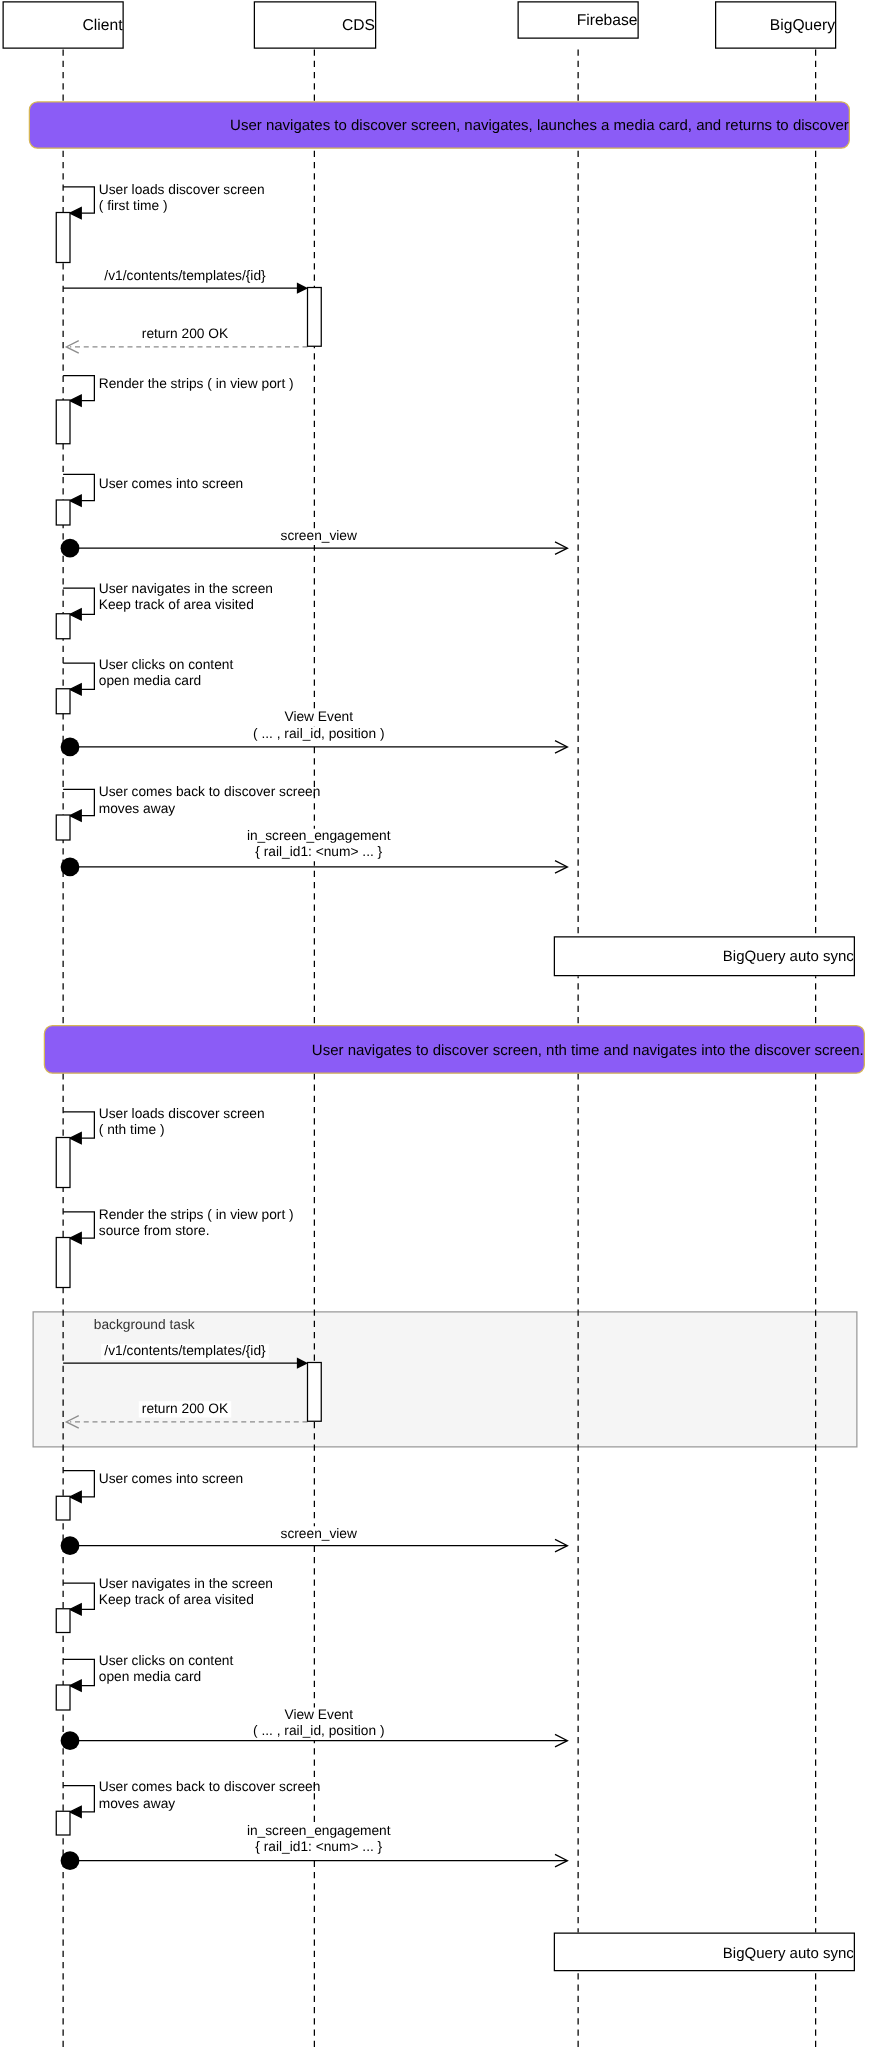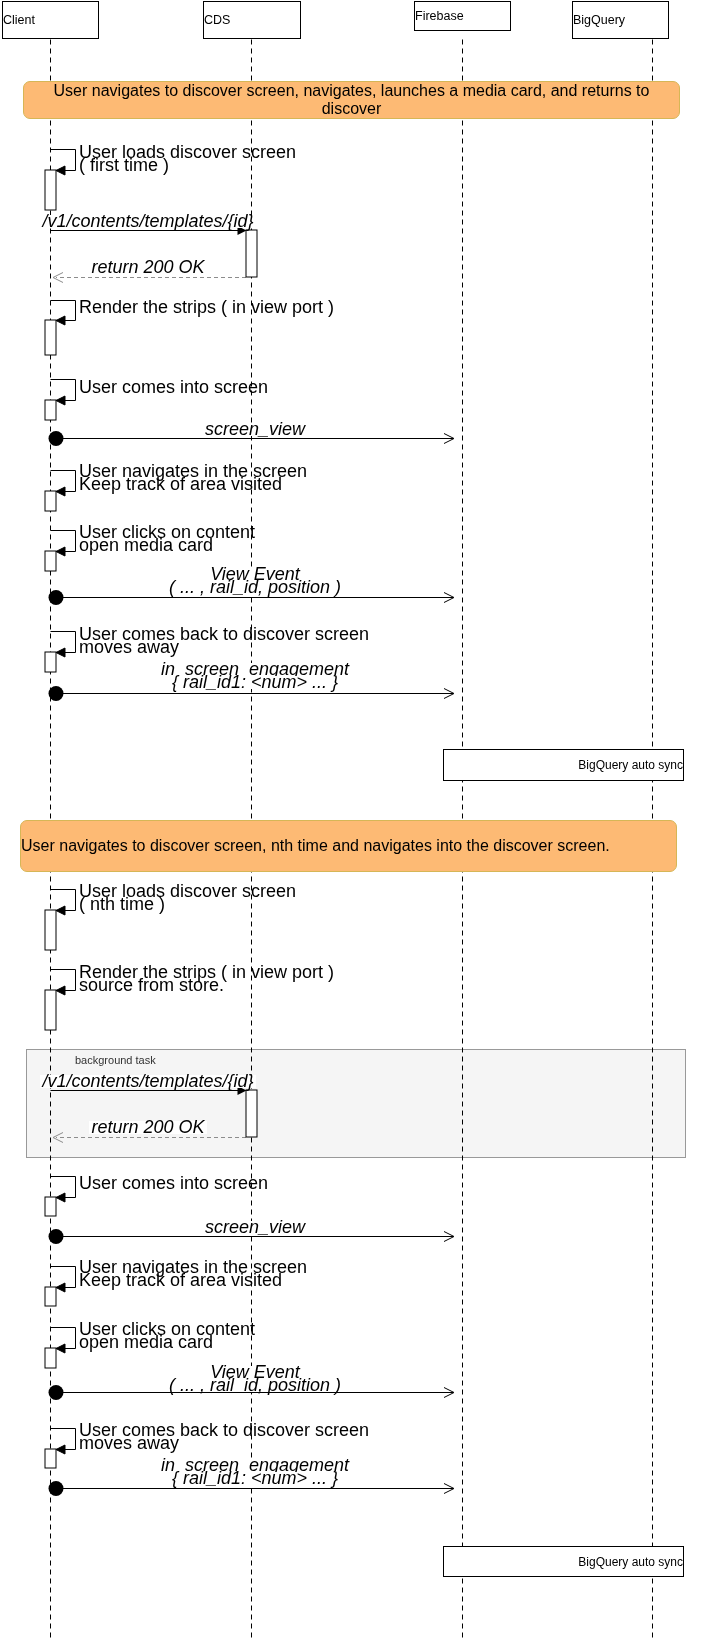--- a/index.html
+++ b/index.html
@@ -1,29 +1,29 @@
 <!DOCTYPE html>
 <html><head>
 <meta charset="utf-8">
 <style>
   html,body{margin:0;padding:0;background:#fff;}
   .canvas{position:relative;width:703px;height:1641px;background:#ffffff;
           font-family:"Liberation Sans",sans-serif;color:#000;overflow:hidden;}
   .abs{position:absolute;}
   svg.layer{position:absolute;left:0;top:0;}
   .actor{border:1px solid #000;background:#fff;display:flex;align-items:center;
-         justify-content:flex-start;font-size:12.5px;box-sizing:border-box;}
-  .banner{background:#fdba74;border:1px solid #d6b656;border-radius:7px;
-          display:flex;align-items:center;justify-content:flex-start;
-          font-size:16px;text-align:center;box-sizing:border-box;}
+         justify-content:flex-end;font-size:12.5px;box-sizing:border-box;}
+  .banner{background:#8b5cf6;border:1px solid #d6b656;border-radius:7px;
+          display:flex;align-items:center;justify-content:flex-end;
+          font-size:12px;text-align:center;box-sizing:border-box;}
   .syncbox{border:1px solid #000;background:#fff;display:flex;align-items:center;
            justify-content:flex-end;font-size:12px;box-sizing:border-box;}
-  .msg{font-size:18px;line-height:13px;white-space:nowrap;}
+  .msg{font-size:11px;line-height:13px;white-space:nowrap;}
   .msg-self{text-align:left;}
-  .msg-center{display:flex;flex-direction:column;align-items:center;font-style:italic;}
+  .msg-center{display:flex;flex-direction:column;align-items:center;}
   .msg-center span{background:#fff;padding:0 2px;}
   .frame-label{font-size:11px;color:#333;line-height:12px;margin-left:40px;}
 </style>
 </head>
 <body>
 
 <div class="canvas">
 
   <svg class="layer" width="703" height="1641" viewBox="0 0 703 1641">
 
@@ -163,21 +163,21 @@
   <div class="abs actor" style="left:414px;top:1px;width:97px;height:30px">
     <span>Firebase</span>
     </div>
   <div class="abs actor" style="left:572px;top:1px;width:97px;height:38px">
     <span>BigQuery</span>
     </div>
 
   <div class="abs banner" style="left:23px;top:81px;width:657px;height:38px">
     <span>User navigates to discover screen, navigates, launches a media card, and returns to discover</span>
     </div>
-  <div class="abs banner" style="left:20px;top:820px;width:657px;height:52px">
+  <div class="abs banner" style="left:35px;top:820px;width:657px;height:39px">
     <span>User navigates to discover screen, nth time and navigates into the discover screen.</span>
     </div>
 
   <div class="abs frame-label" style="left:35px;top:1054px">background task</div>
 
   <div class="abs syncbox" style="left:443px;top:749px;width:241px;height:32px">
     <span>BigQuery auto sync</span>
     </div>
   <div class="abs syncbox" style="left:443px;top:1546px;width:241px;height:31px">
     <span>BigQuery auto sync</span>

